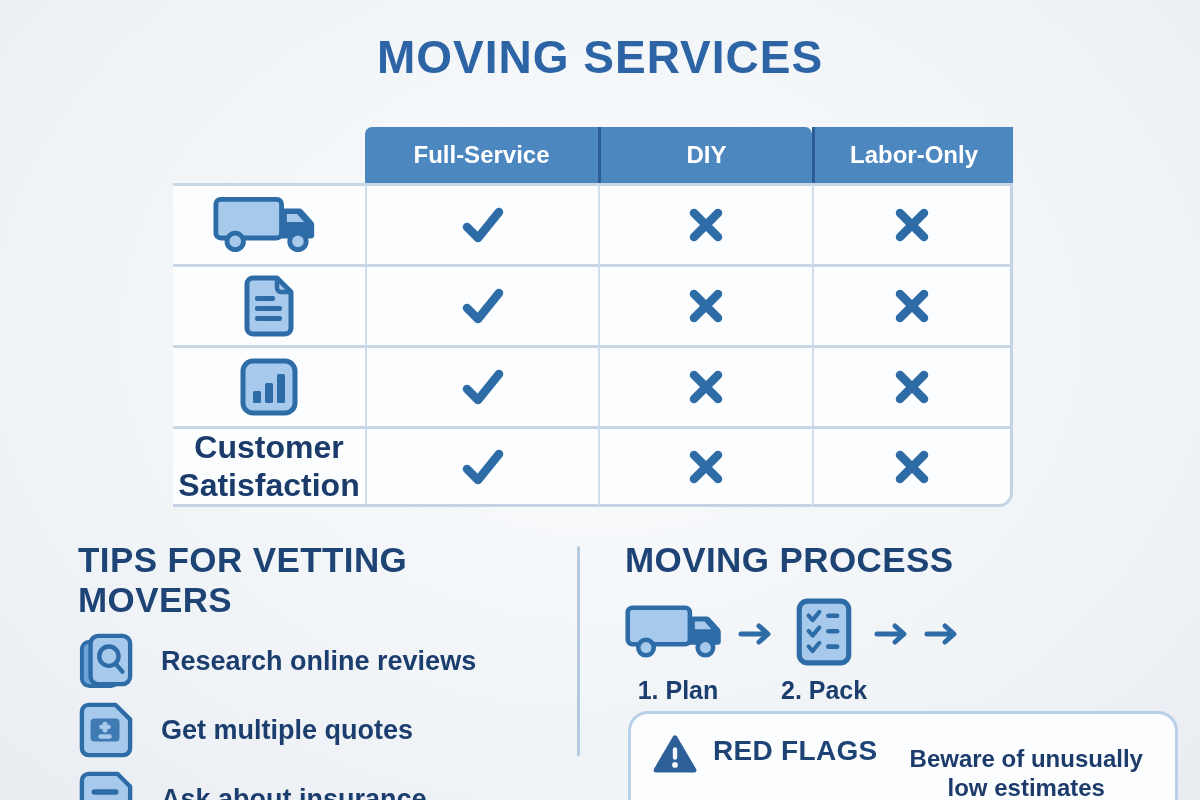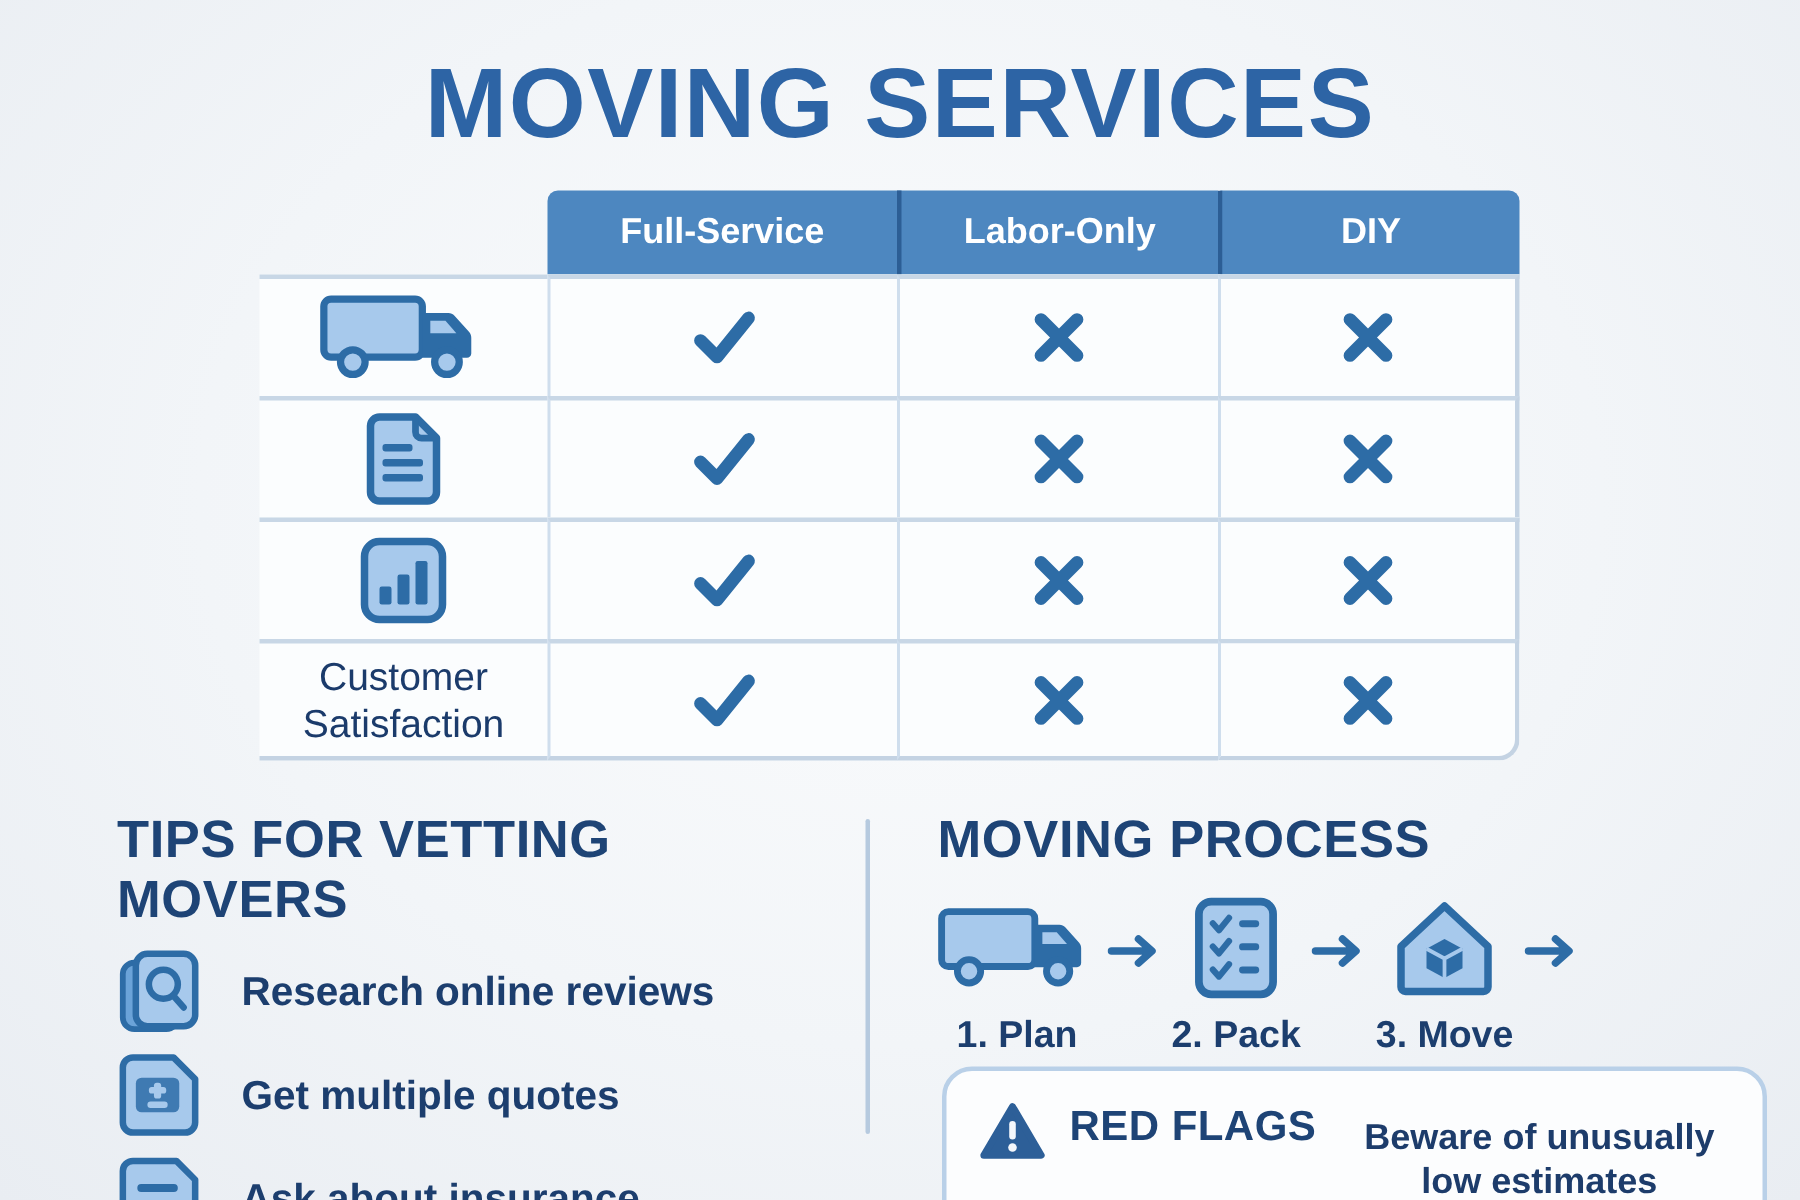--- a/index.html
+++ b/index.html
@@ -5,21 +5,21 @@
   * { margin:0; padding:0; box-sizing:border-box; }
   html,body { width:1200px; height:800px; }
   #page {
     position:relative; width:1200px; height:800px; overflow:hidden;
     font-family:"Liberation Sans", sans-serif;
     background: radial-gradient(ellipse at 50% 42%, #fbfcfd 0%, #f2f5f8 55%, #e9edf2 100%);
   }
   
   .title {
     position:absolute; top:30px; left:0; right:0; text-align:center;
-    font-size:66px; font-weight:bold; letter-spacing:1px; color:#2d64a5;
+    font-size:46px; font-weight:bold; letter-spacing:1px; color:#2d64a5;
   }
   
   .cmp-table {
     position:absolute; left:173px; top:127px; width:840px; height:271px;
     display:grid;
     grid-template-columns:192px 233px 214px 201px;
     grid-template-rows:56px 81px 81px 81px 81px;
   }
   .hcell {
     background:#4d87c0; color:#ffffff; font-size:24px; font-weight:bold;
@@ -31,21 +31,21 @@
   .corner { background:transparent; }
   .bcell {
     background:#fbfdfe; border-top:3px solid #c8d7e6;
     display:flex; align-items:center; justify-content:center;
   }
   .bcell.svc { border-left:2px solid #cfdeed; }
   .bcell.rightedge { border-right:3px solid #c4d3e3; }
   .bcell.bottomedge { border-bottom:3px solid #c4d3e3; }
   .bcell.br-corner { border-bottom-right-radius:14px; }
   .row-label {
-    font-size:26px; font-weight:normal; color:#1b3b6b; text-align:center; line-height:1.18;
+    font-size:32px; font-weight:bold; color:#1b3b6b; text-align:center; line-height:1.18;
     padding:0 14px;
   }
   .mark svg { display:none; }
   .mark[data-mark="check"] svg.check { display:block; }
   .mark[data-mark="cross"] svg.cross { display:block; }
   
   .tips { position:absolute; left:78px; top:540px; width:470px; }
   .sec-heading { font-size:35px; font-weight:bold; color:#1e4476; letter-spacing:0.4px; }
   .tip-item { display:flex; align-items:center; gap:27px; margin-top:13px; height:56px; }
   .tip-icon { width:56px; height:56px; flex:none; display:flex; align-items:center; justify-content:center; }
@@ -74,22 +74,22 @@
 <body>
 
 <div id="page">
 
   <h1 class="title">MOVING SERVICES</h1>
 
   <div class="cmp-table">
 
     <div class="corner"></div>
     <div class="hcell first">Full-Service</div>
+    <div class="hcell last">DIY</div>
     <div class="hcell mid">Labor-Only</div>
-    <div class="hcell last">DIY</div>
 
     <div class="bcell">
       <svg width="112" height="60" viewBox="0 0 116 62">
         <rect x="3" y="4.5" width="68" height="40" rx="5" fill="#a7c9ec" stroke="#2d6ca6" stroke-width="5"></rect>
         <path d="M71 14 H89 c1.6 0 3.1 .7 4.2 1.9 L103.2 27 c1 1.1 1.6 2.6 1.6 4.1 V42 c0 1.7 -1.4 3 -3 3 H71 Z" fill="#2d6ca6"></path>
         <path d="M76.5 19.5 h10.5 l7.5 8.5 H76.5 Z" fill="#a7c9ec"></path>
         <circle cx="23" cy="48" r="8.5" fill="#a7c9ec" stroke="#2d6ca6" stroke-width="5"></circle>
         <circle cx="88" cy="48" r="8.5" fill="#a7c9ec" stroke="#2d6ca6" stroke-width="5"></circle>
       </svg>
     </div>
@@ -269,30 +269,20 @@
         </div>
         <div class="step-label">2. Pack</div>
       </div>
 
       <span class="step-arrow">
         <svg width="36" height="24" viewBox="0 0 36 24">
             <path d="M3 12 H29 M21 4 l9 8 l-9 8" fill="none" stroke="#2d6ca6" stroke-width="5" stroke-linecap="round" stroke-linejoin="round"></path>
           </svg>
       </span>
 
-      <div class="step">
-        <div class="step-iconbox">
-          <svg width="66" height="64" viewBox="0 0 66 64">
-            <path d="M33 4 L62 31 V58 a3 3 0 0 1 -3 3 H7 a3 3 0 0 1 -3 -3 V31 Z" fill="#a7c9ec" stroke="#2d6ca6" stroke-width="5" stroke-linejoin="round"></path>
-            <path d="M33 26 l12 6.5 v13 l-12 6.5 l-12 -6.5 v-13 Z" fill="#2d6ca6"></path>
-            <path d="M21 32.5 L33 39 L45 32.5 M33 39 V52" fill="none" stroke="#a7c9ec" stroke-width="2.5" stroke-linejoin="round"></path>
-          </svg>
-        </div>
-        <div class="step-label">3. Move</div>
-      </div>
 
       <span class="step-arrow">
         <svg width="36" height="24" viewBox="0 0 36 24">
             <path d="M3 12 H29 M21 4 l9 8 l-9 8" fill="none" stroke="#2d6ca6" stroke-width="5" stroke-linecap="round" stroke-linejoin="round"></path>
           </svg>
       </span>
 
 
     </div>
   </div>

